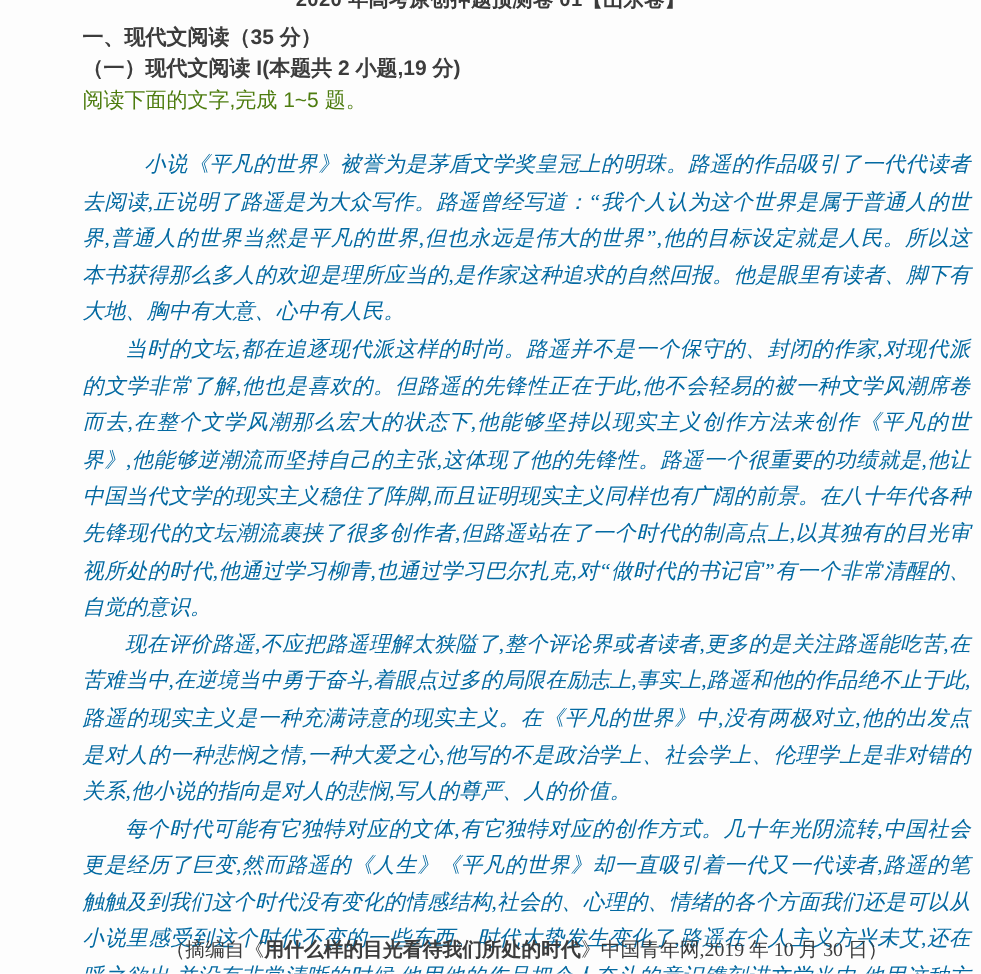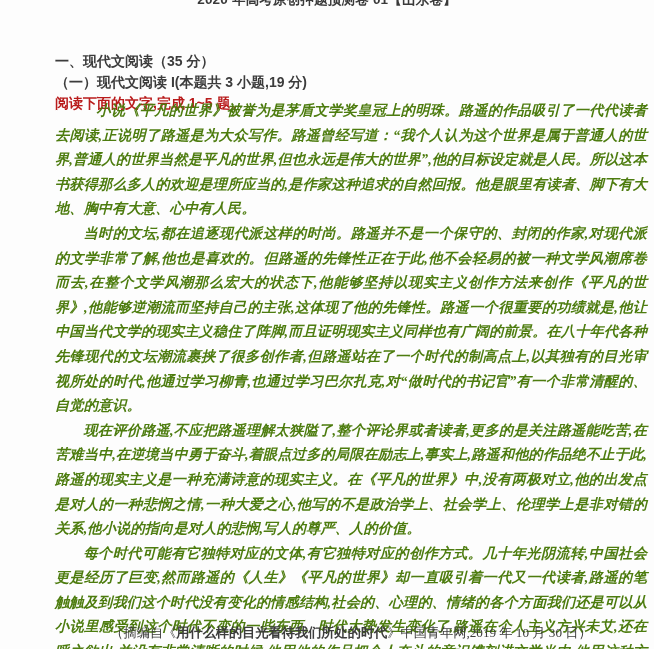--- a/index.html
+++ b/index.html
@@ -39,51 +39,50 @@
     white-space: nowrap;
     overflow: hidden;
   }
 
   
   .headings {
     position: absolute;
     left: 55px;
     top: 14px;
     width: 592px;
-    margin-top: 37px;
   }
   .h-line {
     font-family: "Liberation Sans", sans-serif;
     font-size: 14px;
     color: #3c3c3c;
     line-height: 21px;
     white-space: nowrap;
   }
   .h-bold { font-weight: bold; }
-  .h-reg  { font-weight: bold; color: #b91c1c; }
+  .h-reg  { font-weight: normal; color: #4d7c0f; }
 
   
   .body-wrap {
     position: absolute;
     left: 55px;
     top: 98px;
     width: 592px;
   }
   p.para {
     margin: 0;
     font-family: "Liberation Serif", "DejaVu Serif", serif;
     font-size: 14.2px;
     line-height: 24.6px;
-    color: #4d7c0f;
+    color: #0369a1;
     text-align: justify;
     text-justify: inter-character;
     text-indent: 2em;
     letter-spacing: 0.15px;
     font-style: italic;
-    font-weight: 700;
+    font-weight: 400;
   }
   p.para.first { text-indent: 2.9em; }
 
   
   .source {
     position: absolute;
     left: 55px;
     top: 624px;
     width: 592px;
     text-align: center;
@@ -96,21 +95,21 @@
 </style>
 </head>
 <body>
 
 <div id="page">
 
   <div class="clipped-top">2020 年高考原创押题预测卷 01【山东卷】</div>
 
   <div class="headings">
     <div class="h-line h-bold">一、现代文阅读（35 分）</div>
-    <div class="h-line h-bold">（一）现代文阅读 I(本题共 3 小题,19 分)</div>
+    <div class="h-line h-bold">（一）现代文阅读 I(本题共 2 小题,19 分)</div>
     <div class="h-line h-reg">阅读下面的文字,完成 1~5 题。</div>
   </div>
 
   <div class="body-wrap">
     <p class="para first">小说《平凡的世界》被誉为是茅盾文学奖皇冠上的明珠。路遥的作品吸引了一代代读者去阅读,正说明了路遥是为大众写作。路遥曾经写道：“我个人认为这个世界是属于普通人的世界,普通人的世界当然是平凡的世界,但也永远是伟大的世界”,他的目标设定就是人民。所以这本书获得那么多人的欢迎是理所应当的,是作家这种追求的自然回报。他是眼里有读者、脚下有大地、胸中有大意、心中有人民。</p>
     <p class="para">当时的文坛,都在追逐现代派这样的时尚。路遥并不是一个保守的、封闭的作家,对现代派的文学非常了解,他也是喜欢的。但路遥的先锋性正在于此,他不会轻易的被一种文学风潮席卷而去,在整个文学风潮那么宏大的状态下,他能够坚持以现实主义创作方法来创作《平凡的世界》,他能够逆潮流而坚持自己的主张,这体现了他的先锋性。路遥一个很重要的功绩就是,他让中国当代文学的现实主义稳住了阵脚,而且证明现实主义同样也有广阔的前景。在八十年代各种先锋现代的文坛潮流裹挟了很多创作者,但路遥站在了一个时代的制高点上,以其独有的目光审视所处的时代,他通过学习柳青,也通过学习巴尔扎克,对“做时代的书记官”有一个非常清醒的、自觉的意识。</p>
     <p class="para">现在评价路遥,不应把路遥理解太狭隘了,整个评论界或者读者,更多的是关注路遥能吃苦,在苦难当中,在逆境当中勇于奋斗,着眼点过多的局限在励志上,事实上,路遥和他的作品绝不止于此,路遥的现实主义是一种充满诗意的现实主义。在《平凡的世界》中,没有两极对立,他的出发点是对人的一种悲悯之情,一种大爱之心,他写的不是政治学上、社会学上、伦理学上是非对错的关系,他小说的指向是对人的悲悯,写人的尊严、人的价值。</p>
     <p class="para">每个时代可能有它独特对应的文体,有它独特对应的创作方式。几十年光阴流转,中国社会更是经历了巨变,然而路遥的《人生》《平凡的世界》却一直吸引着一代又一代读者,路遥的笔触触及到我们这个时代没有变化的情感结构,社会的、心理的、情绪的各个方面我们还是可以从小说里感受到这个时代不变的一些东西。时代大势发生变化了,路遥在个人主义方兴未艾,还在呼之欲出,并没有非常清晰的时候,他用他的作品把个人奋斗的意识镌刻进文学当中,他用这种方式打通了八十年代的文学,接续改革文学的传统,对八十年代有极大的促进作用。</p>
   </div>
 

